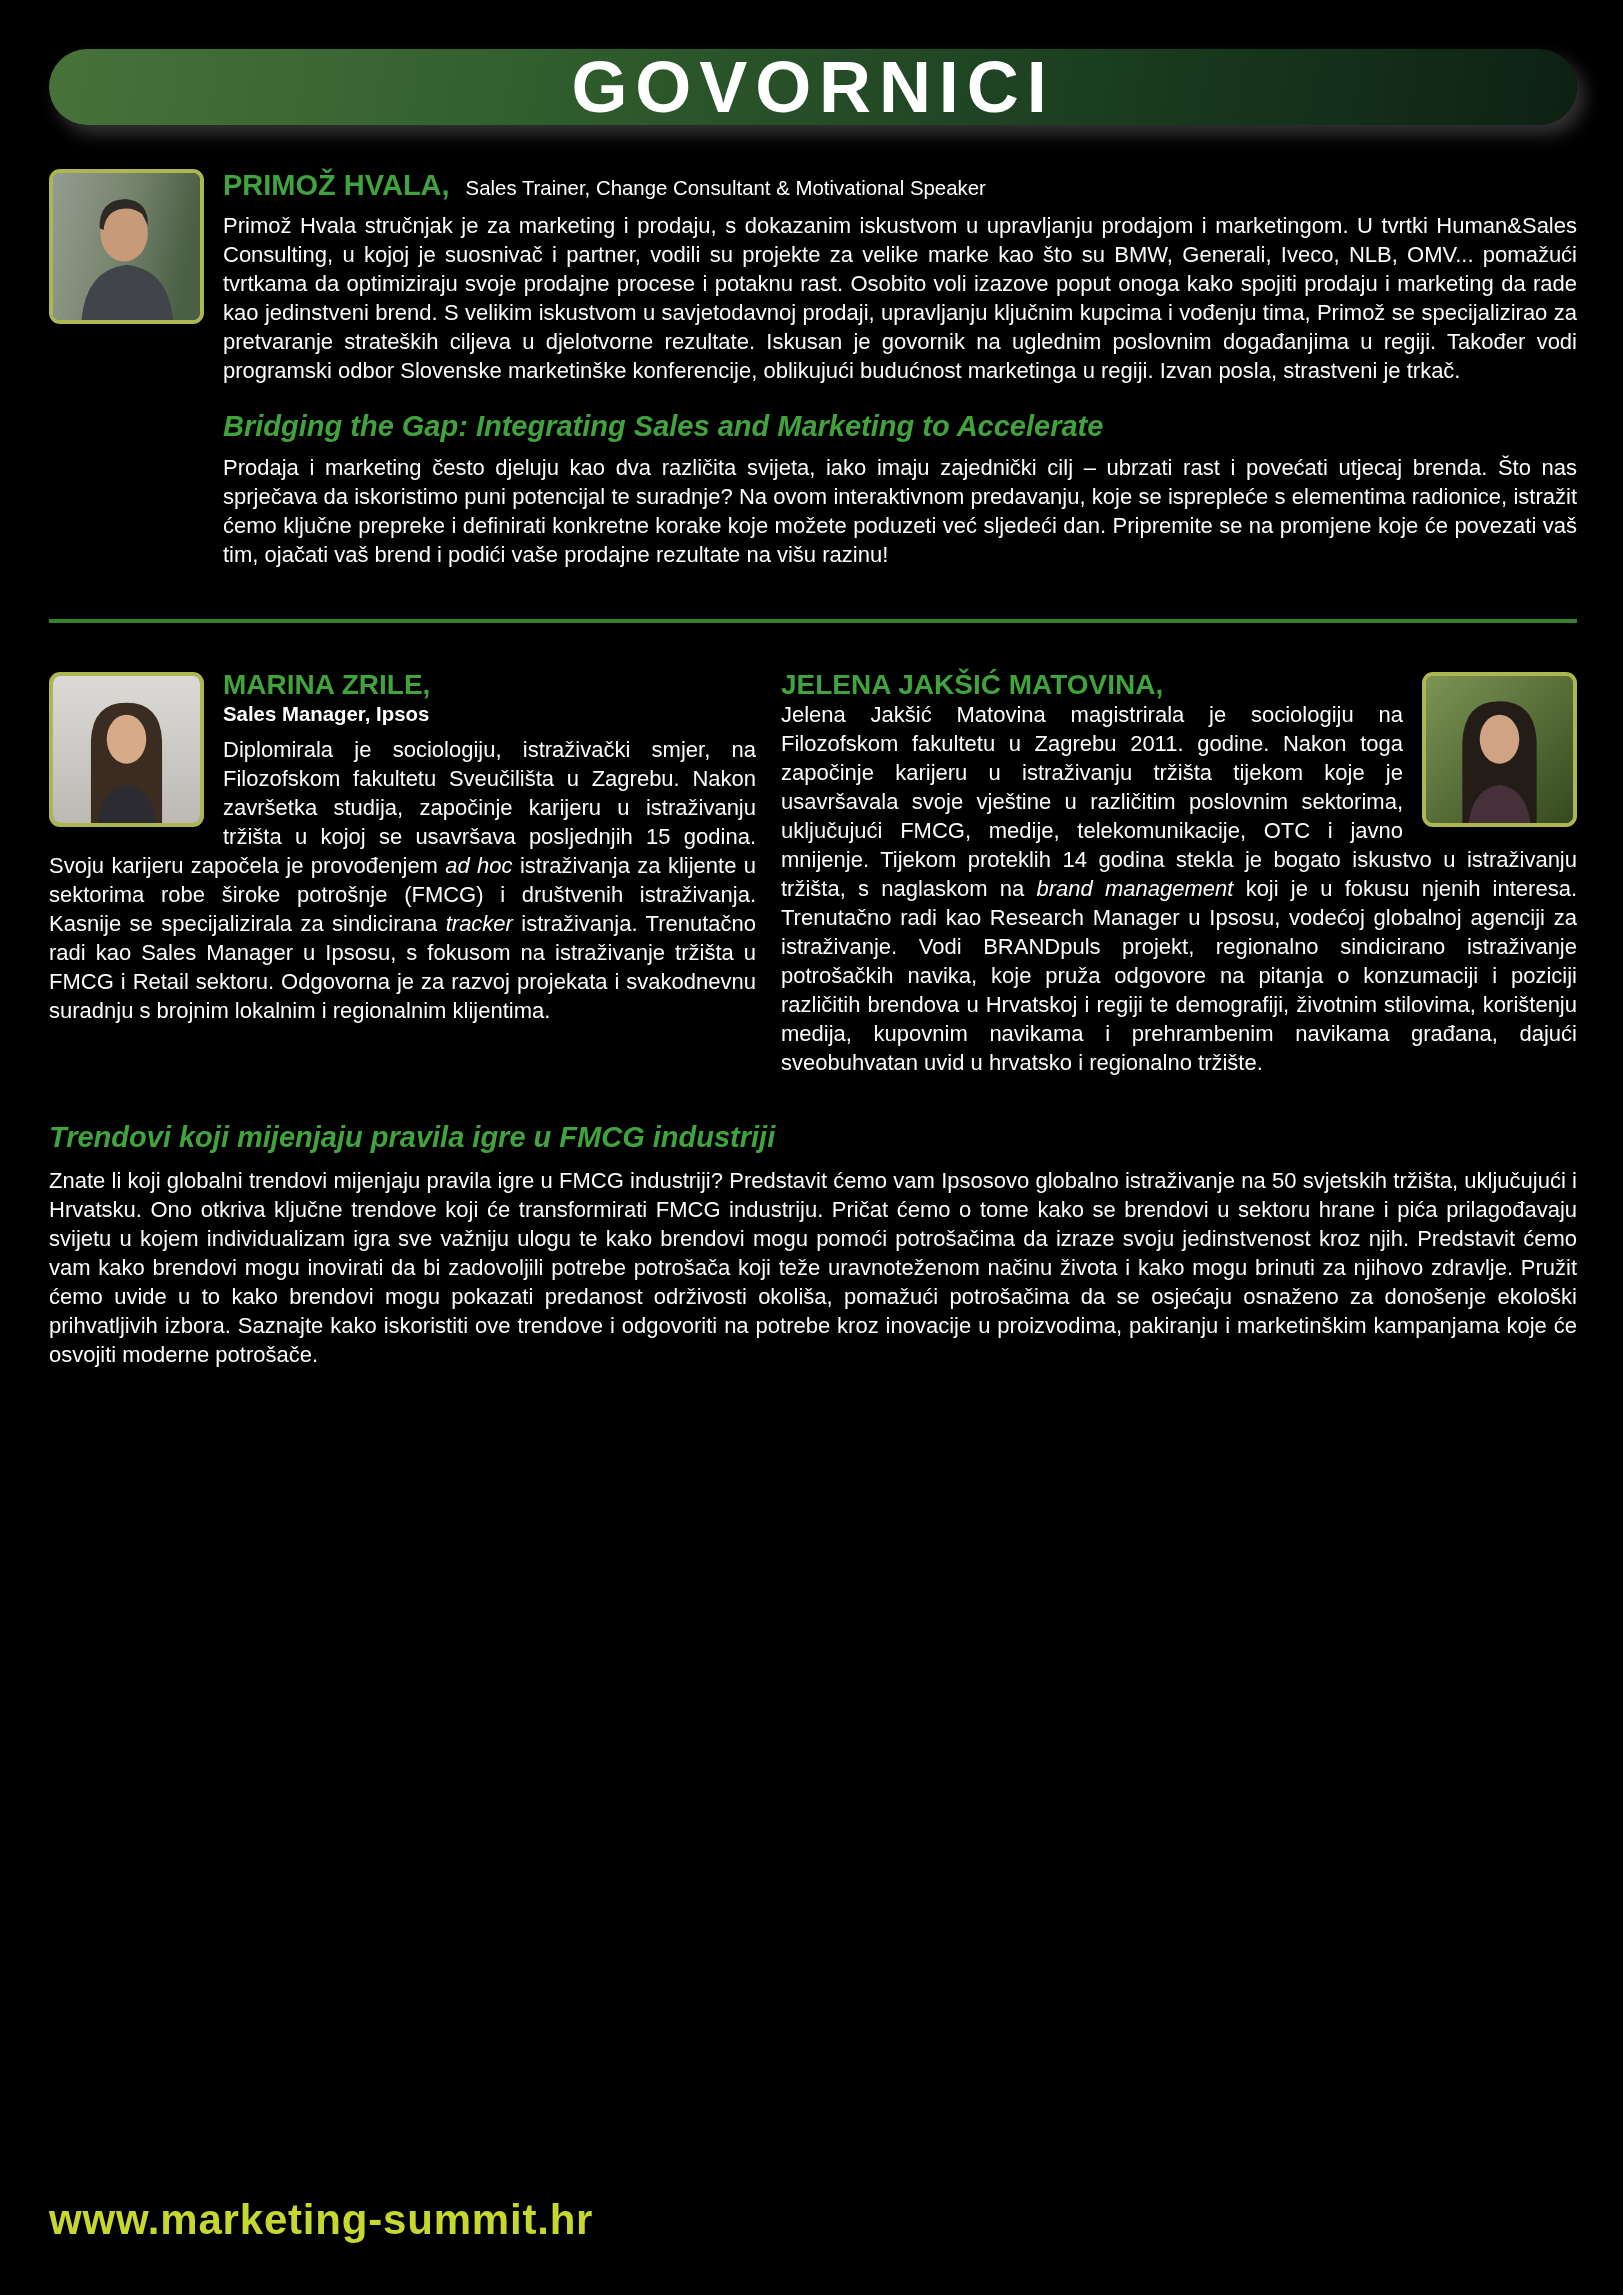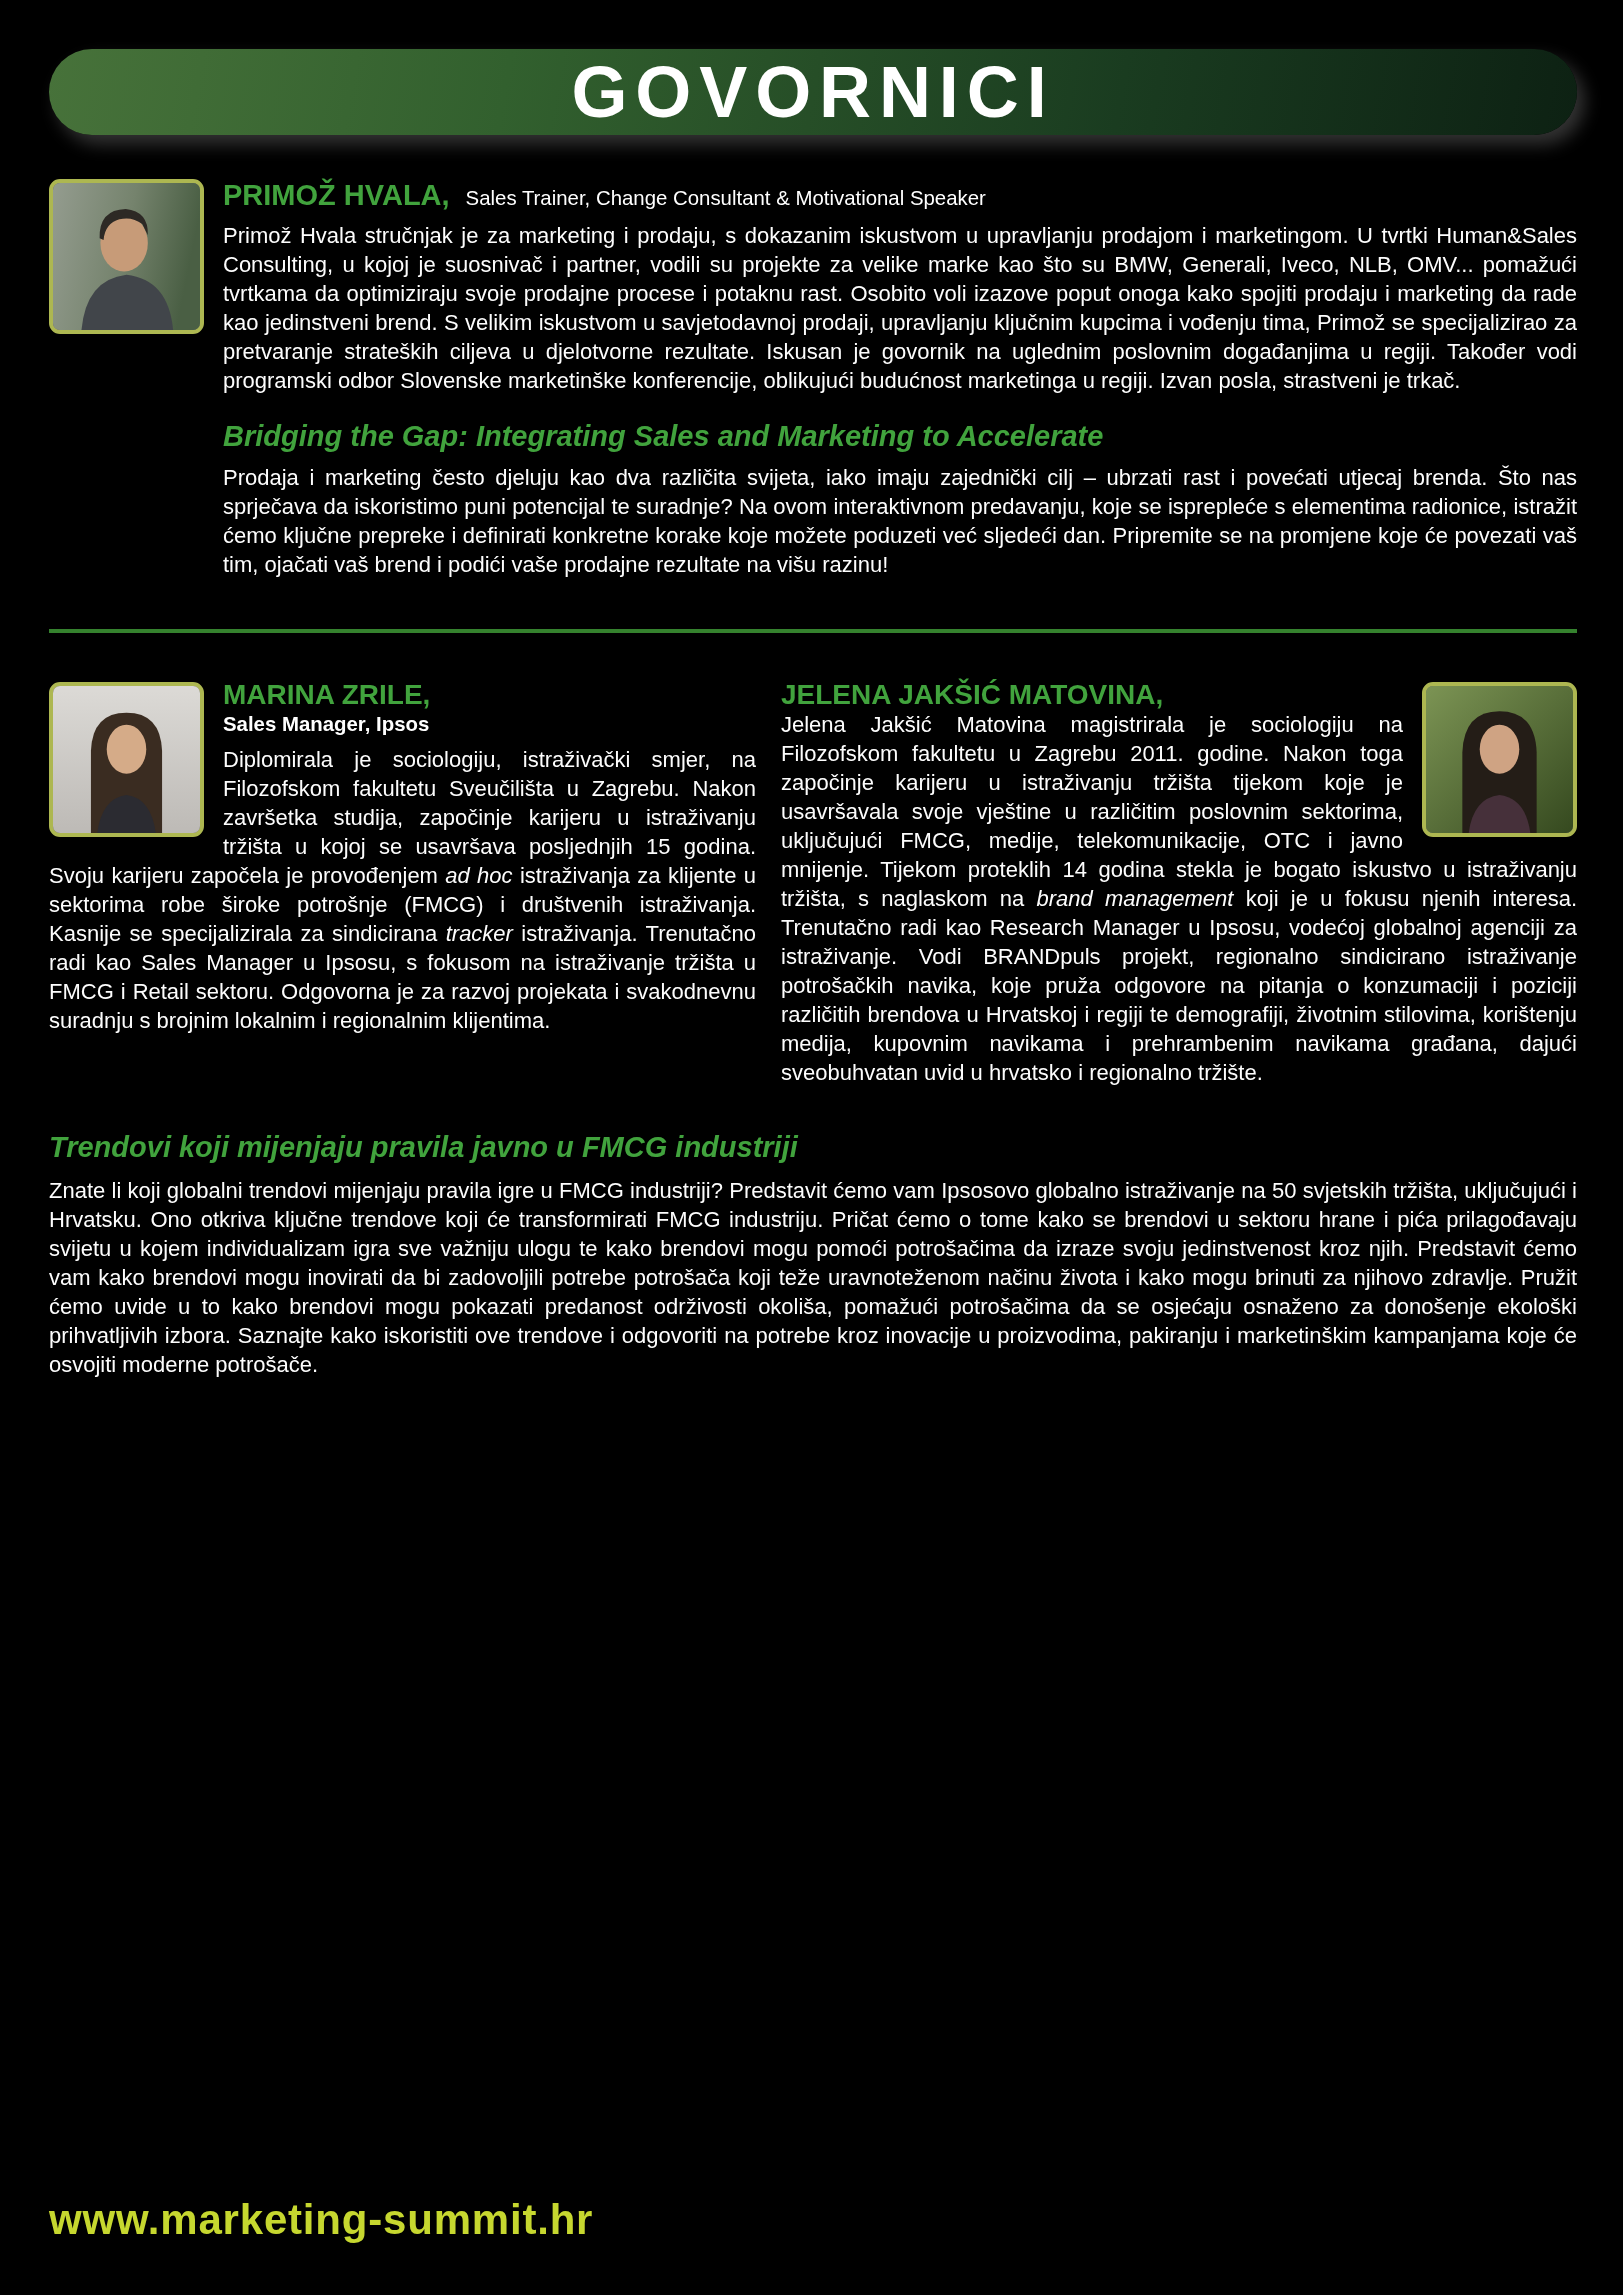--- a/index.html
+++ b/index.html
@@ -12,21 +12,21 @@
     margin:0 auto;
     background:#000;
     color:#fff;
     display:flex; flex-direction:column;
     padding:49px 46px 42px 49px;
   }
 
   
   .banner{
     flex:0 0 auto;
-    height:86px;
+    height:76px;
     border-radius:43px;
     display:flex; align-items:center; justify-content:center;
     background:linear-gradient(100deg,#47723a 0%,#32602e 30%,#1a3c20 70%,#0d2113 100%);
     box-shadow:7.9px 9.4px 17.3px rgba(145,145,145,0.35);
   }
   .banner h1{
     color:#fff; font-size:72px; font-weight:700; letter-spacing:7.9px;
   }
 
   
@@ -160,21 +160,21 @@
       </div>
       <h2 class="speaker-heading">
         <span class="name">JELENA JAKŠIĆ MATOVINA,</span>
       </h2>
       <p class="bio"><span>Jelena Jakšić Matovina magistrirala je sociologiju na Filozofskom fakultetu u Zagrebu 2011. godine. Nakon toga započinje karijeru u istraživanju tržišta tijekom koje je usavršavala svoje vještine u različitim poslovnim sektorima, uključujući FMCG, medije, telekomunikacije, OTC i javno mnijenje. Tijekom proteklih 14 godina stekla je bogato iskustvo u istraživanju tržišta, s naglaskom na </span><span style="font-style: italic;">brand management</span><span> koji je u fokusu njenih interesa. Trenutačno radi kao Research Manager u Ipsosu, vodećoj globalnoj agenciji za istraživanje. Vodi BRANDpuls projekt, regionalno sindicirano istraživanje potrošačkih navika, koje pruža odgovore na pitanja o konzumaciji i poziciji različitih brendova u Hrvatskoj i regiji te demografiji, životnim stilovima, korištenju medija, kupovnim navikama i prehrambenim navikama građana, dajući sveobuhvatan uvid u hrvatsko i regionalno tržište.</span></p>
     </div>
 
   </section>
 
   <section class="joint-session">
-    <h3 class="session-title">Trendovi koji mijenjaju pravila javno u FMCG industriji</h3>
+    <h3 class="session-title">Trendovi koji mijenjaju pravila igre u FMCG industriji</h3>
     <p class="bio">Znate li koji globalni trendovi mijenjaju pravila igre u FMCG industriji? Predstavit ćemo vam Ipsosovo globalno istraživanje na 50 svjetskih tržišta, uključujući i Hrvatsku. Ono otkriva ključne trendove koji će transformirati FMCG industriju. Pričat ćemo o tome kako se brendovi u sektoru hrane i pića prilagođavaju svijetu u kojem individualizam igra sve važniju ulogu te kako brendovi mogu pomoći potrošačima da izraze svoju jedinstvenost kroz njih. Predstavit ćemo vam kako brendovi mogu inovirati da bi zadovoljili potrebe potrošača koji teže uravnoteženom načinu života i kako mogu brinuti za njihovo zdravlje. Pružit ćemo uvide u to kako brendovi mogu pokazati predanost održivosti okoliša, pomažući potrošačima da se osjećaju osnaženo za donošenje ekološki prihvatljivih izbora. Saznajte kako iskoristiti ove trendove i odgovoriti na potrebe kroz inovacije u proizvodima, pakiranju i marketinškim kampanjama koje će osvojiti moderne potrošače.</p>
   </section>
 
   <div class="spacer"></div>
 
   <footer class="site-footer">
     <span class="footer-url">www.marketing-summit.hr</span>
   </footer>
 
 </div>

